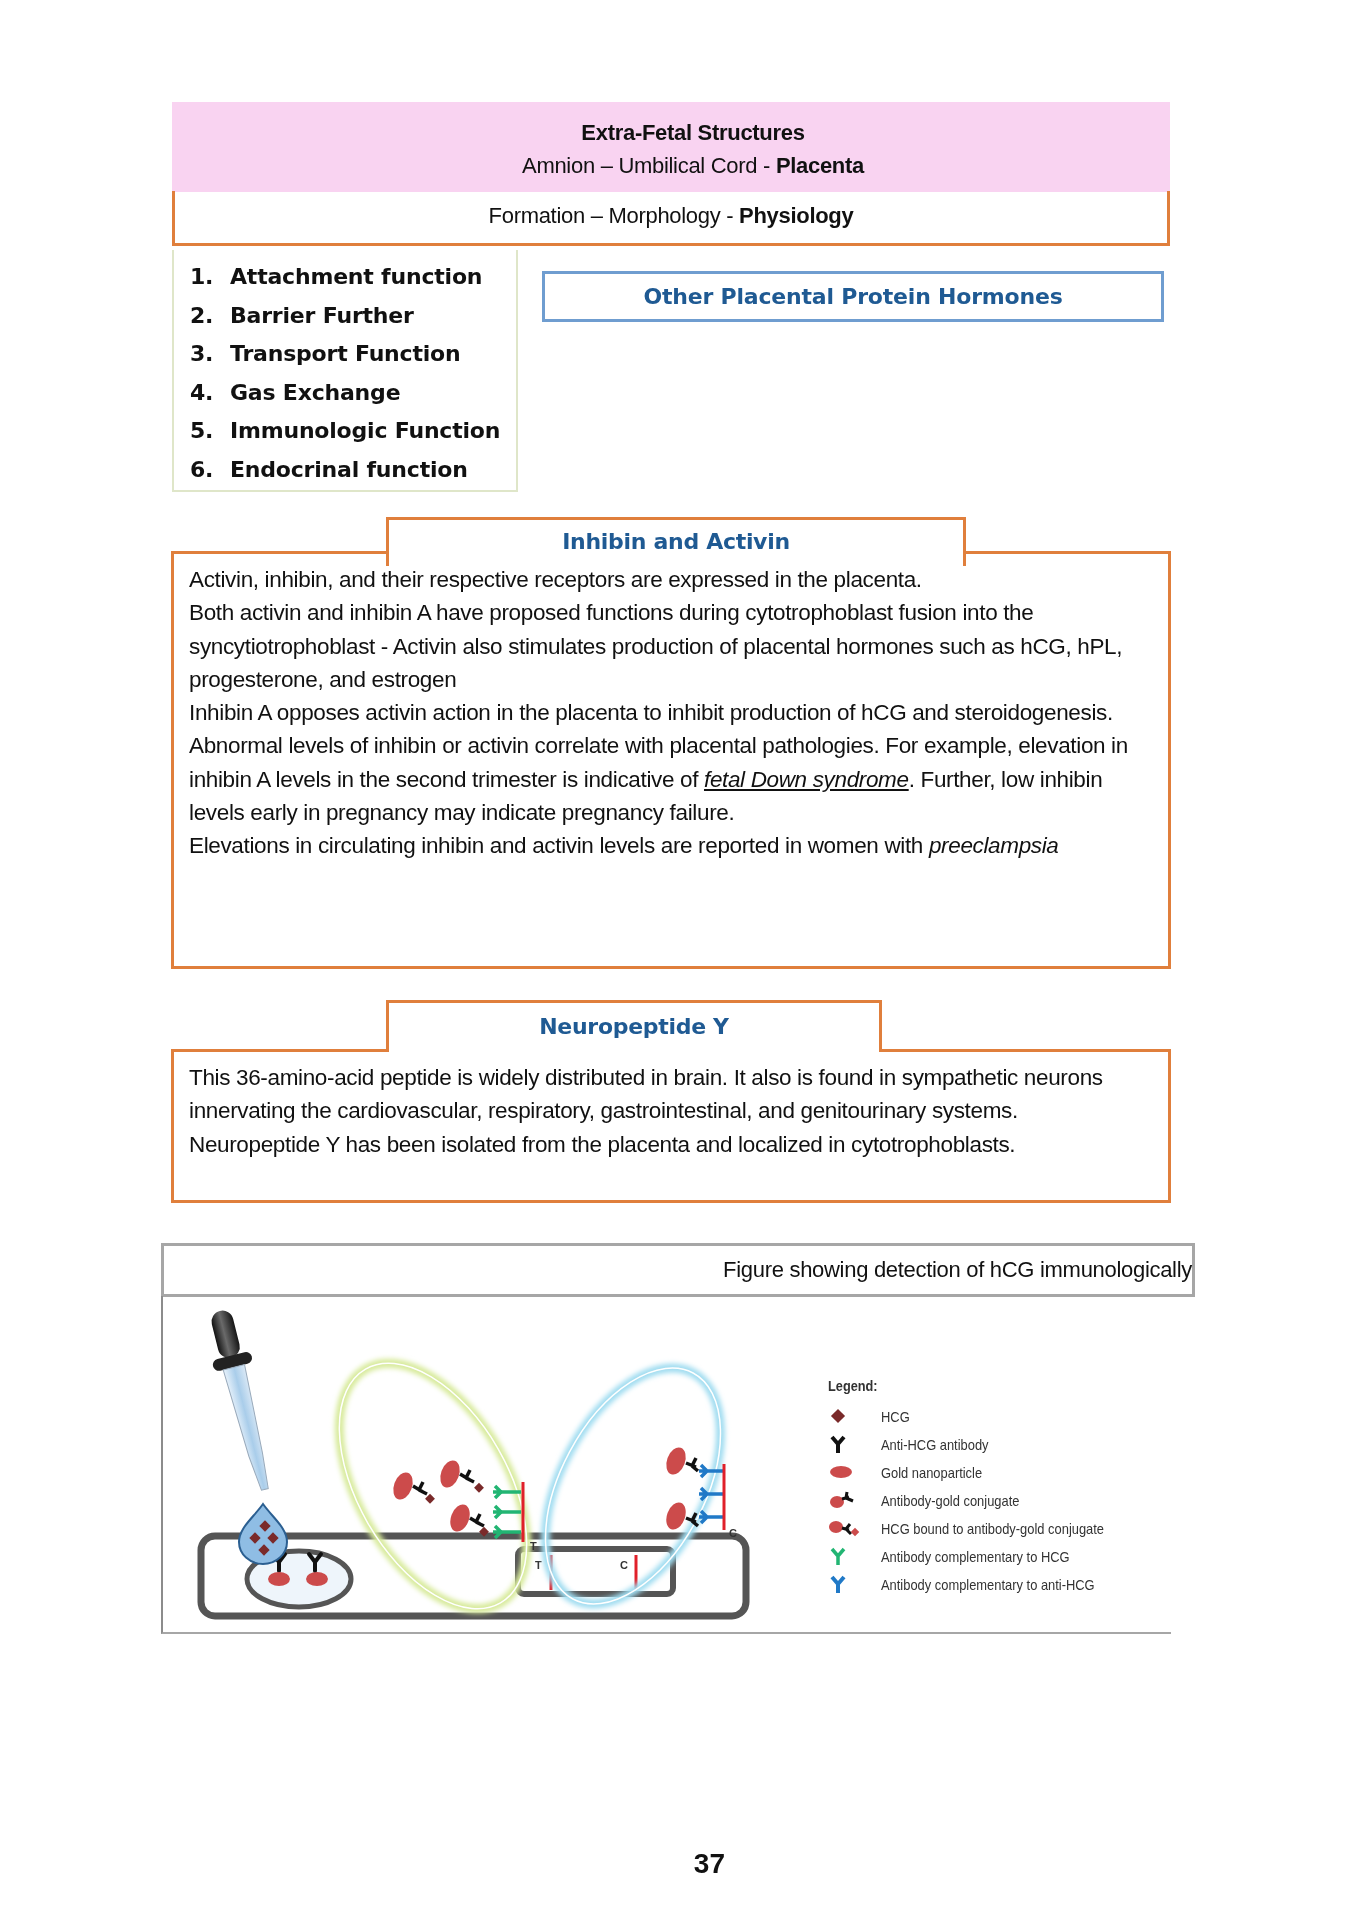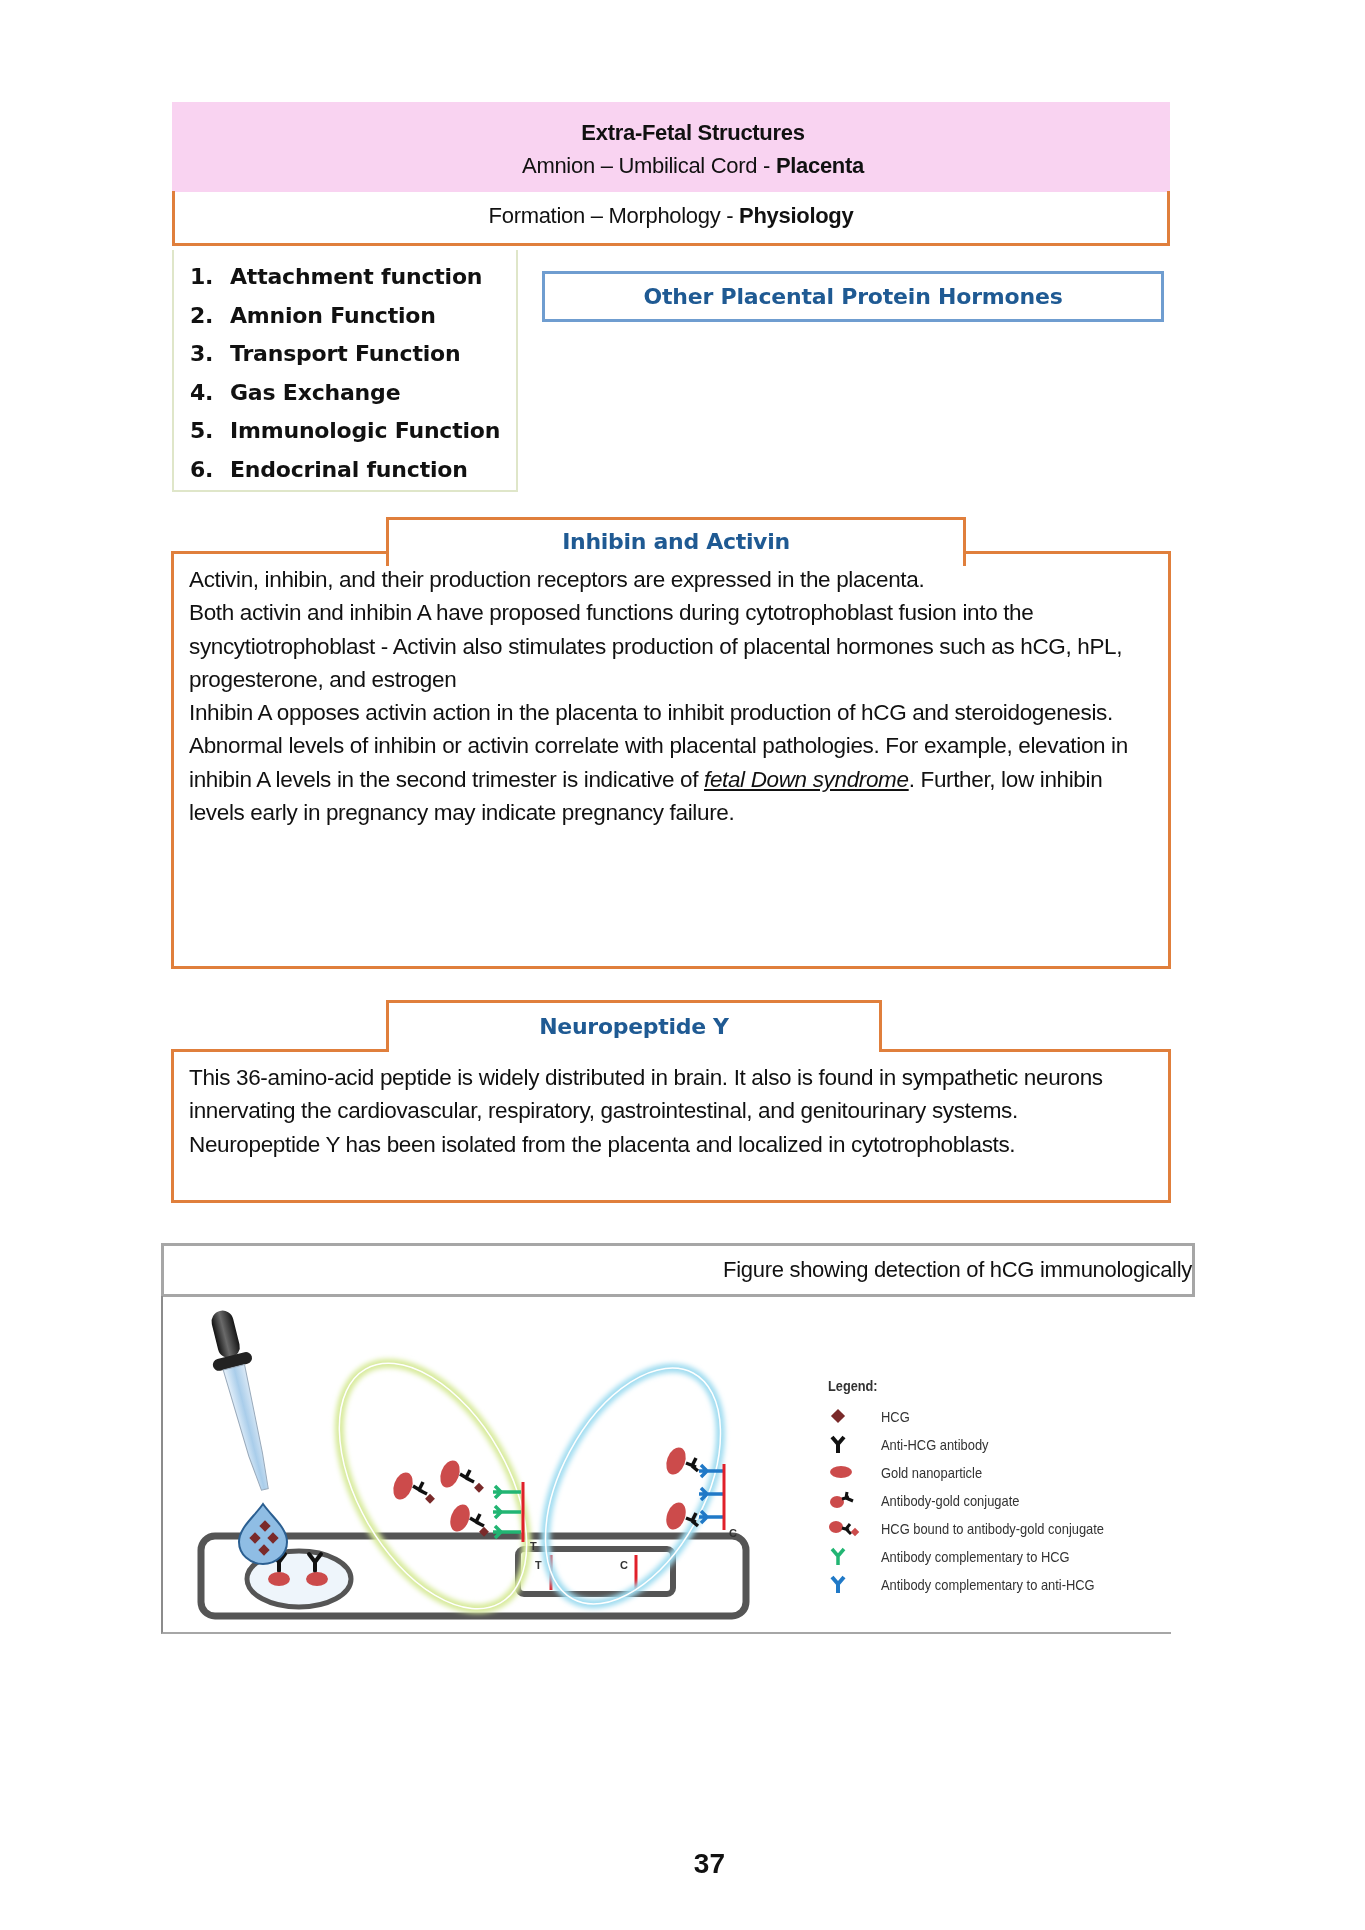--- a/index.html
+++ b/index.html
@@ -61,36 +61,37 @@
   <div><b>Extra-Fetal Structures</b></div>
   <div><span>Amnion – Umbilical Cord - </span><b>Placenta</b></div>
 </div>
 <div id="hdr-sub" class="abs">
   <span>Formation – Morphology - </span><b>Physiology</b>
 </div>
 
 <div id="fn-list" class="abs sans">
   <ol>
     <li><span class="num">1.</span><span>Attachment function</span></li>
-    <li><span class="num">2.</span><span>Amnion Function</span></li>
+    <li><span class="num">2.</span><span>Barrier Further</span></li>
     <li><span class="num">3.</span><span>Transport Function</span></li>
     <li><span class="num">4.</span><span>Gas Exchange</span></li>
     <li><span class="num">5.</span><span>Immunologic Function</span></li>
     <li><span class="num">6.</span><span>Endocrinal function</span></li>
   </ol>
 </div>
 
 <div id="other-title" class="abs sans">Other Placental Protein Hormones</div>
 
 <div id="inhibin-tab" class="abs tab sans">Inhibin and Activin</div>
 <div id="inhibin-box" class="abs boxed">
-  <p>Activin, inhibin, and their production receptors are expressed in the placenta.</p>
+  <p>Activin, inhibin, and their respective receptors are expressed in the placenta.</p>
   <p>Both activin and inhibin A have proposed functions during cytotrophoblast fusion into the syncytiotrophoblast - Activin also stimulates production of placental hormones such as hCG, hPL, progesterone, and estrogen</p>
   <p>Inhibin A opposes activin action in the placenta to inhibit production of hCG and steroidogenesis.</p>
   <p><span>Abnormal levels of inhibin or activin correlate with placental pathologies. For example, elevation in inhibin A levels in the second trimester is indicative of </span><span class="u-it">fetal Down syndrome</span><span>. Further, low inhibin levels early in pregnancy may indicate pregnancy failure.</span></p>
+  <p><span>Elevations in circulating inhibin and activin levels are reported in women with </span><span class="it">preeclampsia</span></p>
 </div>
 
 <div id="npy-tab" class="abs tab sans">Neuropeptide Y</div>
 <div id="npy-box" class="abs boxed">
   <p>This 36-amino-acid peptide is widely distributed in brain. It also is found in sympathetic neurons innervating the cardiovascular, respiratory, gastrointestinal, and genitourinary systems. Neuropeptide Y has been isolated from the placenta and localized in cytotrophoblasts.</p>
 </div>
 
 <div id="fig-cap" class="abs">Figure showing detection of hCG immunologically</div>
 <div id="fig-area" class="abs">
   <svg id="fig-svg" width="1008" height="336" viewBox="0 0 1008 336">

